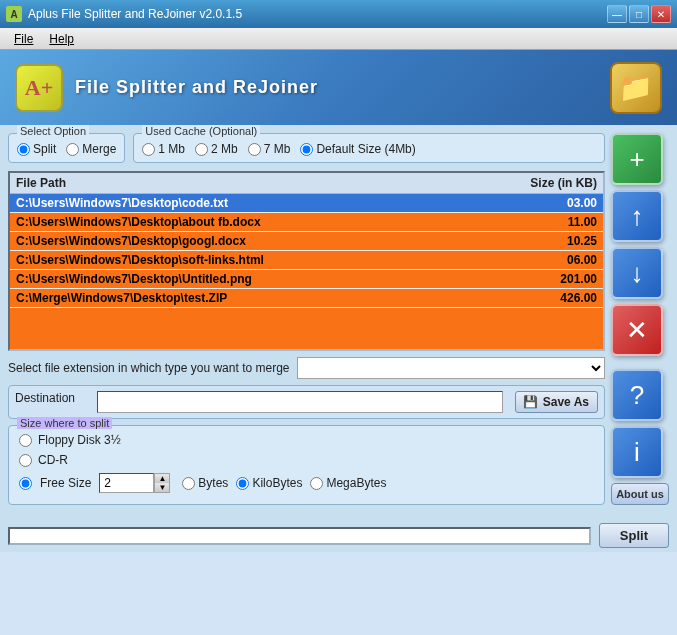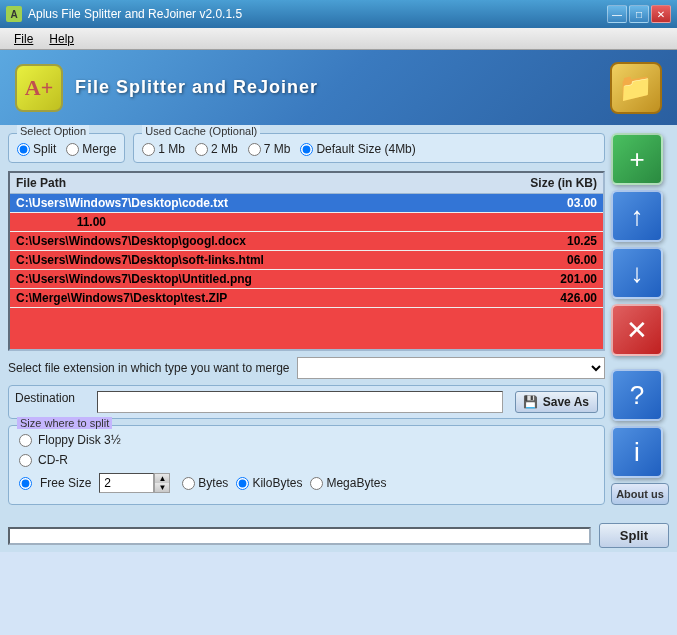--- a/index.html
+++ b/index.html
@@ -190,21 +190,21 @@
       height: 13px;
     }
     .radio-label {
       font-size: 12px;
       color: #222;
     }
 
     
     .file-list-container {
       border: 2px inset #a0b8d0;
-      background: #ef4444;
+      background: #f97316;
       margin-bottom: 6px;
     }
     .file-list-header {
       display: flex;
       background: #d0e0f0;
       border-bottom: 1px solid #a0b8d0;
       padding: 3px 6px;
     }
     .col-filepath {
       flex: 1;
@@ -522,20 +522,21 @@
       <div class="file-list-header">
         <span class="col-filepath">File Path</span>
         <span class="col-size">Size (in KB)</span>
       </div>
       <div class="file-list">
         <div class="file-row selected">
           <span class="fp">C:\Users\Windows7\Desktop\code.txt</span>
           <span class="sz">03.00</span>
         </div>
         <div class="file-row">
+          <span class="fp">C:\Users\Windows7\Desktop\about fb.docx</span>
           <span class="sz">11.00</span>
         </div>
         <div class="file-row">
           <span class="fp">C:\Users\Windows7\Desktop\googl.docx</span>
           <span class="sz">10.25</span>
         </div>
         <div class="file-row">
           <span class="fp">C:\Users\Windows7\Desktop\soft-links.html</span>
           <span class="sz">06.00</span>
         </div>

